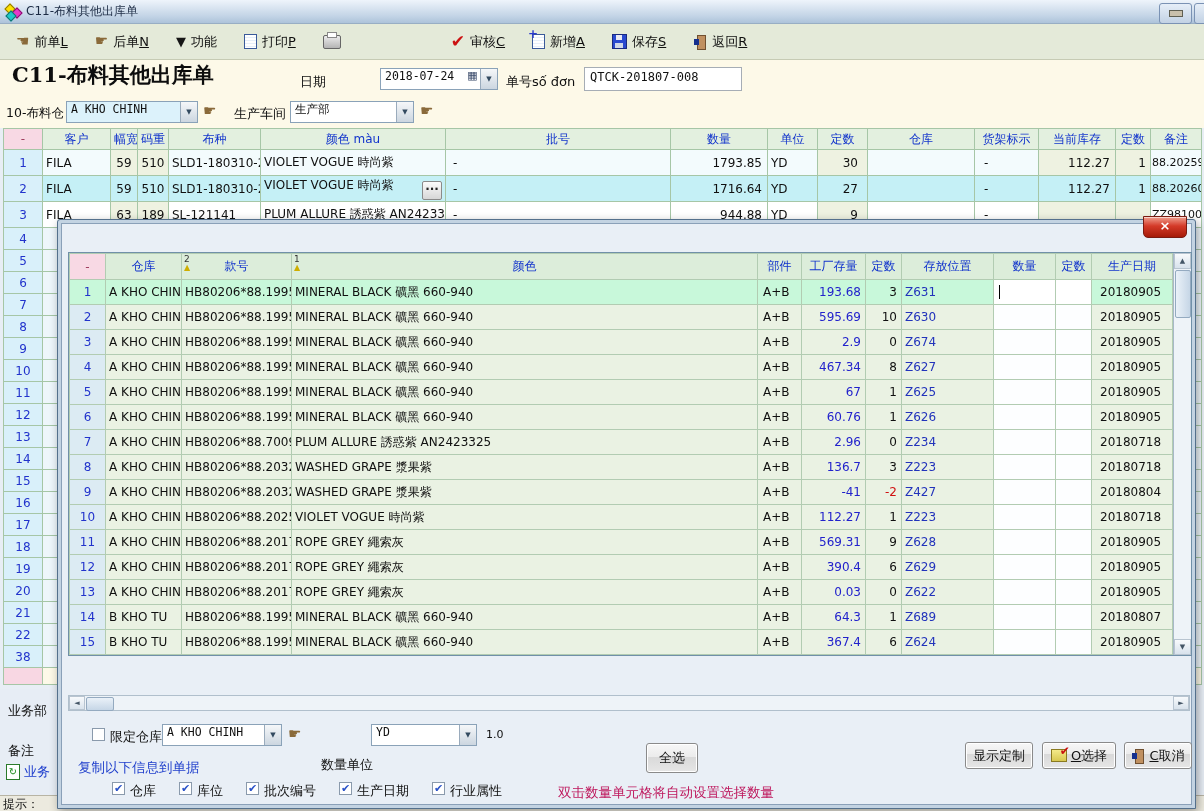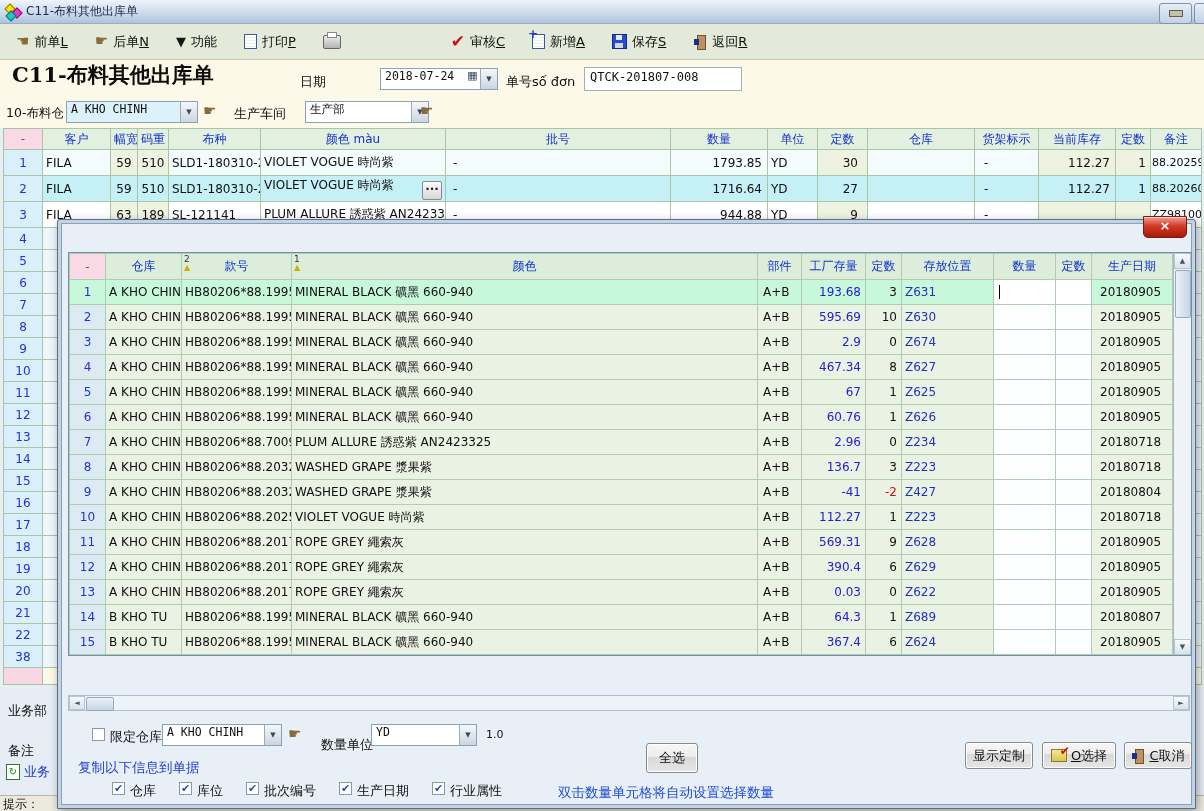--- a/index.html
+++ b/index.html
@@ -55,21 +55,21 @@
   #combo-date{left:380px;top:8px;width:116px}
   #lab-orderno{left:506px;top:13px}
   #order-input{position:absolute;left:584px;top:7px;width:146px;height:18px;background:#fff;border:1px solid #a6adb5;
     font-family:"DejaVu Sans Mono",monospace;font-size:12px;padding:2px 5px}
   #lab-wh{left:6px;top:45px;font-size:12.5px}
   #combo-wh{left:66px;top:41px;width:130px;background:#dcf2fb}
   #combo-wh .v{background:#dcf2fb}
   .handic{position:absolute;font-size:15px;color:#8a6a3a}
   #hand1{left:203px;top:42px}
   #lab-ws{left:234px;top:45px}
-  #combo-ws{left:305px;top:41px;width:122px}
+  #combo-ws{left:290px;top:41px;width:122px}
   #hand2{left:420px;top:42px}
   
   .mtable{position:absolute;top:128px;left:3px;width:1198px;border-collapse:collapse;table-layout:fixed;
     font-size:12px;z-index:1;background:#fff}
   .mtable th,.mtable td{border:1px solid #a6c6a6;overflow:hidden;white-space:nowrap;padding:0 3px;box-sizing:border-box}
   .mtable .mh th{background:#e3f0df;color:#1133cc;font-weight:normal;height:21px;text-align:center}
   .mtable .mh th.mc0{background:#f8d9e4;color:#a04060}
   .mr td{height:26px;background:#f3fbfd}
   .mr.r2 td{background:#ffffff}
   .mr td.mc2,.mr td.mc3,.mr td.mc9,.mr td.mc12,.mr td.mc13{background:#eef2e1}
@@ -149,38 +149,38 @@
   .hthumb{position:absolute;left:17px;top:1px;width:26px;height:12px;background:linear-gradient(#eaf1f8,#c6d6e6);
     border:1px solid #94aac0;border-radius:2px}
   
   .chkitem{display:flex;align-items:flex-start;gap:5px;font-size:13px}
   .box{width:13px;height:13px;background:#fff;border:1px solid #8a9aac;display:inline-flex;align-items:center;
     justify-content:center;flex:0 0 13px;box-sizing:border-box}
   .ck{color:#2a52c8;font-size:11px;font-weight:bold;line-height:1}
   #limit-chk{position:absolute;left:30px;top:504px}
   #dlg-combo-wh{left:100px;top:500px;width:118px}
   #dlg-hand{left:226px;top:501px}
-  #lab-qtyunit{position:absolute;left:259px;top:512px;font-size:13px}
+  #lab-qtyunit{position:absolute;left:259px;top:532px;font-size:13px}
   #dlg-combo-unit{left:309px;top:500px;width:104px}
   #factor{position:absolute;left:424px;top:504px;font-size:11px}
   .btn{border:1px solid #8a8a8a;border-radius:3px;color:#111;
     background:linear-gradient(#f7f7f7,#ececec 45%,#d9d9d9 46%,#e6e6e6);
     box-shadow:inset 0 0 0 1px #fff;font-size:13px;display:flex;align-items:center;justify-content:center;
     gap:4px;position:absolute;box-sizing:border-box}
   .btn u{text-decoration:underline}
   #btn-selectall{left:584px;top:519px;width:52px;height:30px}
   #btn-custom{left:903px;top:518px;width:68px;height:27px}
   #btn-select{left:980px;top:518px;width:74px;height:27px}
   #btn-cancel{left:1062px;top:518px;width:68px;height:27px}
   .i-selbox{width:14px;height:11px;background:linear-gradient(#f4ea8a,#d8c850);border:1px solid #8a7a20;position:relative;flex:0 0 14px}
   .i-selbox .ckr{position:absolute;right:-4px;top:-6px;color:#c81010;font-size:12px;font-weight:bold}
   #copy-link{position:absolute;left:16px;top:535px;color:#2140cc;font-size:13.5px}
   #copy-opts{position:absolute;left:50px;top:558px;display:flex}
   #copy-opts .chkitem{margin-right:23px}
-  #dbl-hint{position:absolute;left:496px;top:560px;color:#1d4ed8;font-size:13.5px}
+  #dbl-hint{position:absolute;left:496px;top:560px;color:#be185d;font-size:13.5px}
 </style>
 </head>
 <body>
 
 <div class="screen">
 
   <div class="titlebar">
     <span class="appicon">
         <i class="d1"></i>
         <i class="d2"></i>

